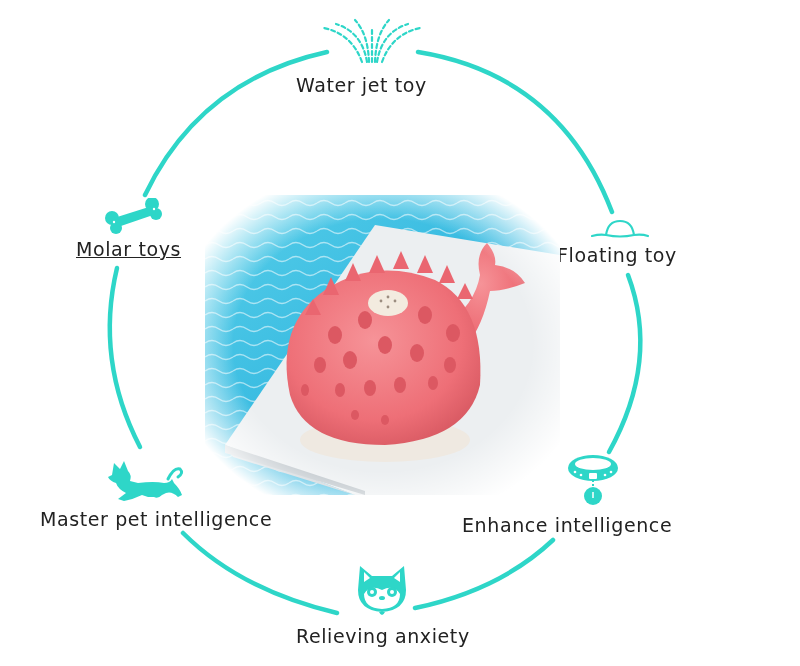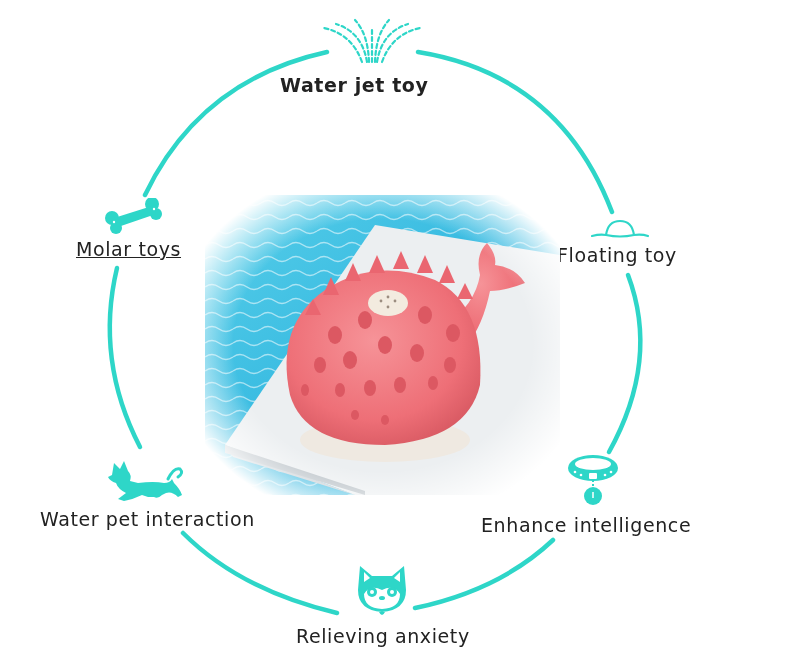--- a/index.html
+++ b/index.html
@@ -36,21 +36,21 @@
   <g fill="none" stroke="#2ed6c8" stroke-width="2.2" stroke-dasharray="4 3" stroke-linecap="round">
     <path d="M 50 48 L 50 14"></path>
     <path d="M 45 48 Q 40 18 14 10"></path>
     <path d="M 55 48 Q 60 18 86 10"></path>
     <path d="M 40 48 Q 30 20 2 14"></path>
     <path d="M 60 48 Q 70 20 98 14"></path>
     <path d="M 47 48 Q 46 20 33 6"></path>
     <path d="M 53 48 Q 54 20 67 6"></path>
   </g>
 </svg>
-<div class="label" style="left:280px;top:76px;font-weight:bold;">Water jet toy</div>
+<div class="label" style="left:296px;top:76px;">Water jet toy</div>
 
 <svg class="icon" style="left:104px;top:198px;width:60px;height:36px;" viewBox="0 0 60 36">
   <g fill="#2ed6c8">
     <circle cx="8" cy="20" r="7"></circle>
     <circle cx="12" cy="30" r="6"></circle>
     <circle cx="48" cy="6" r="7"></circle>
     <circle cx="52" cy="16" r="6"></circle>
     <path d="M 10 20 L 48 8 L 52 16 L 14 29 Z"></path>
   </g>
   <circle cx="10" cy="24" r="1.2" fill="#ffffff"></circle>
@@ -67,37 +67,37 @@
 <div class="label" style="left:557px;top:246px;">Floating toy</div>
 
 <svg class="icon" style="left:108px;top:459px;width:80px;height:46px;" viewBox="0 0 80 46">
   <g fill="#2ed6c8">
     <path d="M 4 16 L 6 4 L 12 10 L 16 2 L 20 12 Q 24 16 22 22 L 30 24 Q 46 22 56 24 Q 62 24 64 20 L 66 24
              Q 72 30 74 36 L 70 38 Q 64 32 58 34 L 54 36 Q 50 40 46 38 L 40 38 L 34 36 Q 26 40 16 42
              L 10 40 L 18 34 Q 10 30 8 24 Q 2 22 0 18 Z"></path>
   </g>
   <path d="M 60 20 Q 66 8 72 10 Q 76 14 70 18" fill="none" stroke="#2ed6c8" stroke-width="3" stroke-linecap="round"></path>
 </svg>
-<div class="label" style="left:40px;top:510px;">Water pet interaction</div>
+<div class="label" style="left:40px;top:510px;">Master pet intelligence</div>
 
 <svg class="icon" style="left:565px;top:450px;width:56px;height:60px;" viewBox="0 0 56 60">
   <ellipse cx="28" cy="18" rx="25" ry="13" fill="#2ed6c8"></ellipse>
   <ellipse cx="28" cy="14" rx="18" ry="6" fill="#ffffff"></ellipse>
   <g fill="#ffffff">
     <circle cx="10" cy="22" r="1.3"></circle>
     <circle cx="16" cy="25" r="1.3"></circle>
     <circle cx="40" cy="25" r="1.3"></circle>
     <circle cx="46" cy="22" r="1.3"></circle>
     <rect x="24" y="23" width="8" height="6" rx="1"></rect>
   </g>
   <line x1="28" y1="30" x2="28" y2="38" stroke="#2ed6c8" stroke-width="2" stroke-dasharray="2 2"></line>
   <circle cx="28" cy="46" r="9" fill="#2ed6c8"></circle>
   <line x1="28" y1="42" x2="28" y2="48" stroke="#ffffff" stroke-width="1.5"></line>
 </svg>
-<div class="label" style="left:481px;top:516px;">Enhance intelligence</div>
+<div class="label" style="left:462px;top:516px;">Enhance intelligence</div>
 
 <svg class="icon" style="left:356px;top:562px;width:52px;height:56px;" viewBox="0 0 52 56">
   <path d="M 4 4 L 16 14 L 36 14 L 48 4 L 50 28 Q 50 48 26 50 Q 2 48 2 28 Z" fill="#2ed6c8"></path>
   <path d="M 8 10 L 14 16 L 8 20 Z" fill="#ffffff"></path>
   <path d="M 44 10 L 38 16 L 44 20 Z" fill="#ffffff"></path>
   <path d="M 8 32 Q 14 22 26 28 Q 38 22 44 32 Q 44 46 26 47 Q 8 46 8 32 Z" fill="#ffffff"></path>
   <circle cx="16" cy="30" r="5" fill="#2ed6c8"></circle>
   <circle cx="36" cy="30" r="5" fill="#2ed6c8"></circle>
   <circle cx="16" cy="30" r="2" fill="#ffffff"></circle>
   <circle cx="36" cy="30" r="2" fill="#ffffff"></circle>

